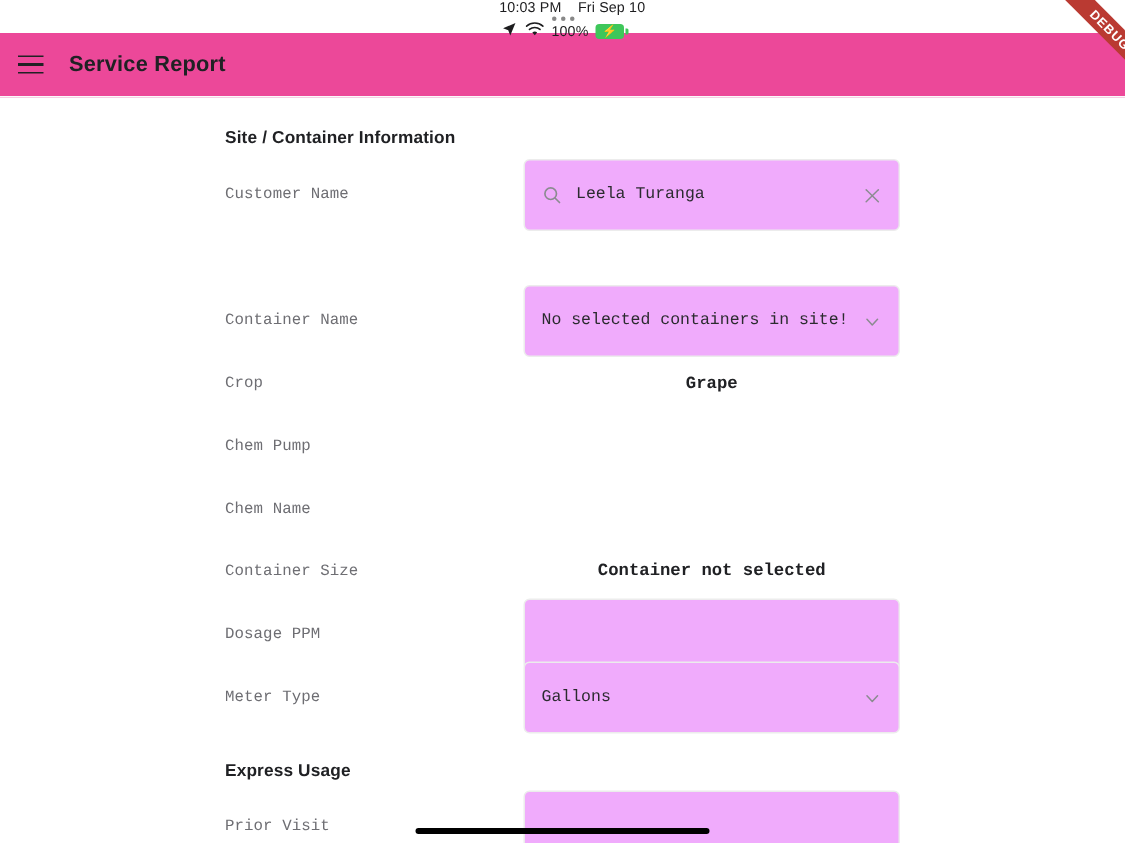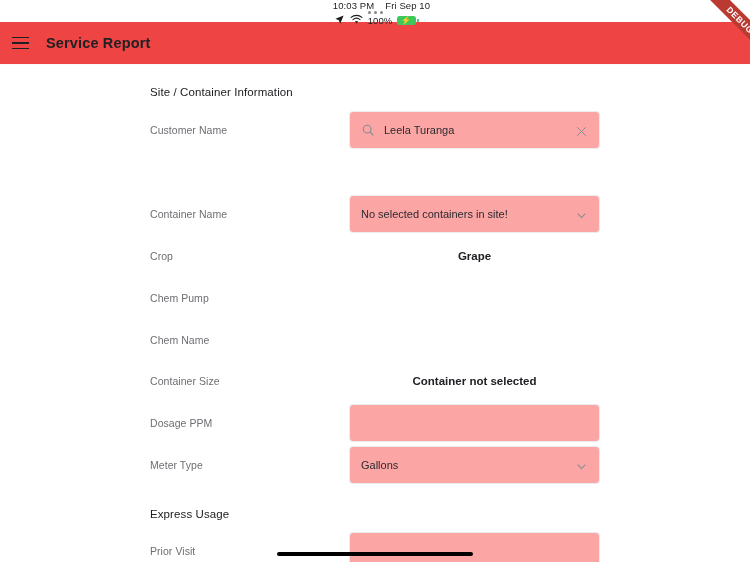--- a/index.html
+++ b/index.html
@@ -105,21 +105,21 @@
     left: -4px;
     top: 13px;
   }
 
   
   .app-bar {
     position: absolute;
     top: 22px; left: 0;
     width: 750px;
     height: 42px;
-    background: #ef4444;
+    background: #ec4899;
     display: flex;
     align-items: center;
     border-bottom: 1px solid #fafafa;
     z-index: 20;
   }
   .hamburger {
     width: 40px;
     height: 42px;
     display: flex;
     flex-direction: column;
@@ -147,29 +147,30 @@
     position: absolute;
     top: 64px; left: 0;
     width: 750px;
     height: 498px;
     overflow: hidden;
   }
   .section-title {
     position: absolute;
     left: 150px;
     font-size: 11.5px;
-    font-weight: normal;
+    font-weight: bold;
     color: #202124;
     letter-spacing: 0.1px;
   }
   .row {
     position: absolute;
     left: 0;
     width: 750px;
     height: 42px;
+    font-family: Liberation Mono, monospace;
   }
   .row-label {
     position: absolute;
     left: 150px;
     top: 50%;
     transform: translateY(-50%);
     font-size: 10.5px;
     color: #6e6e73;
     letter-spacing: 0.05px;
     white-space: nowrap;
@@ -184,27 +185,27 @@
     font-size: 11.5px;
     font-weight: bold;
     color: #202124;
   }
 
   
   .control {
     position: absolute;
     left: 349px;
     width: 251px;
-    height: 38px;
+    height: 48px;
     top: 50%;
     transform: translateY(-50%);
     box-sizing: border-box;
     border: 1px solid #ececec;
     border-radius: 4px;
-    background: #fca5a5;
+    background: #f0abfc;
     display: flex;
     align-items: center;
     padding: 0 11px;
   }
   .control .value {
     font-size: 11px;
     color: #2b2b2f;
     flex: 1;
     white-space: nowrap;
     overflow: hidden;

